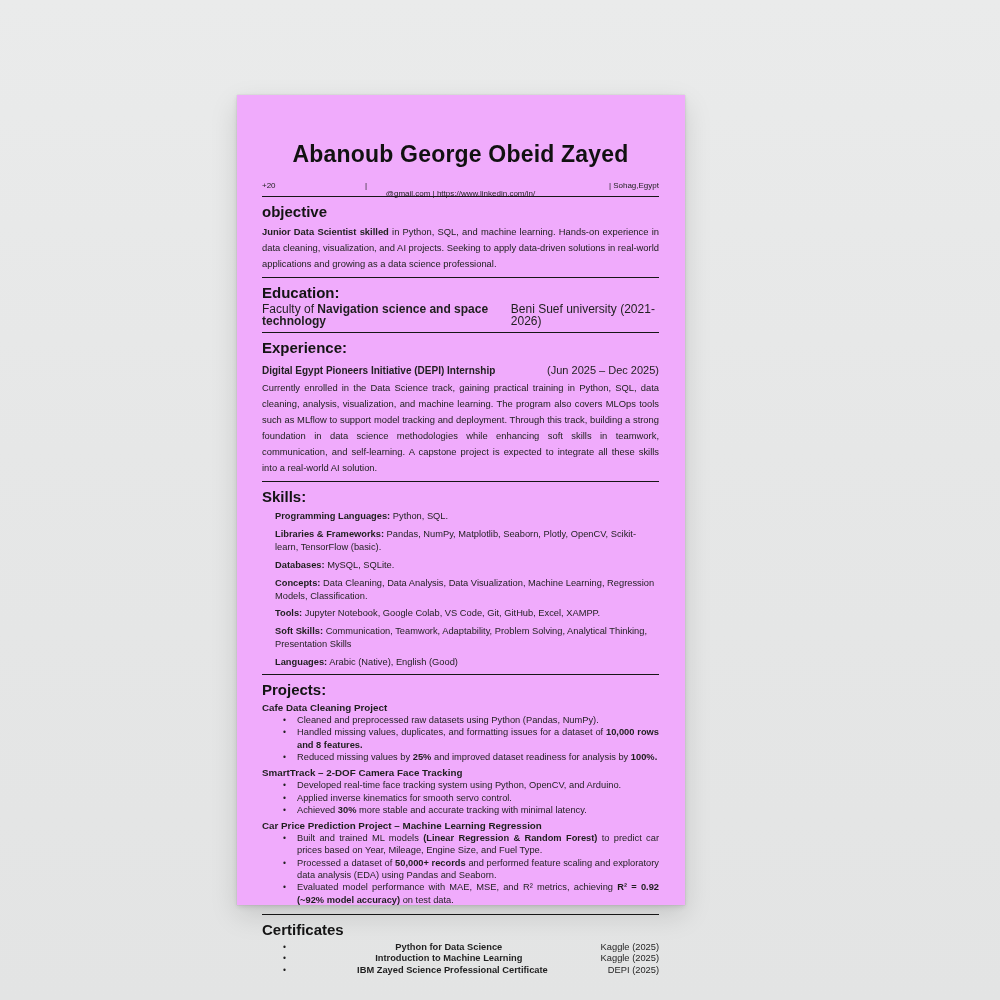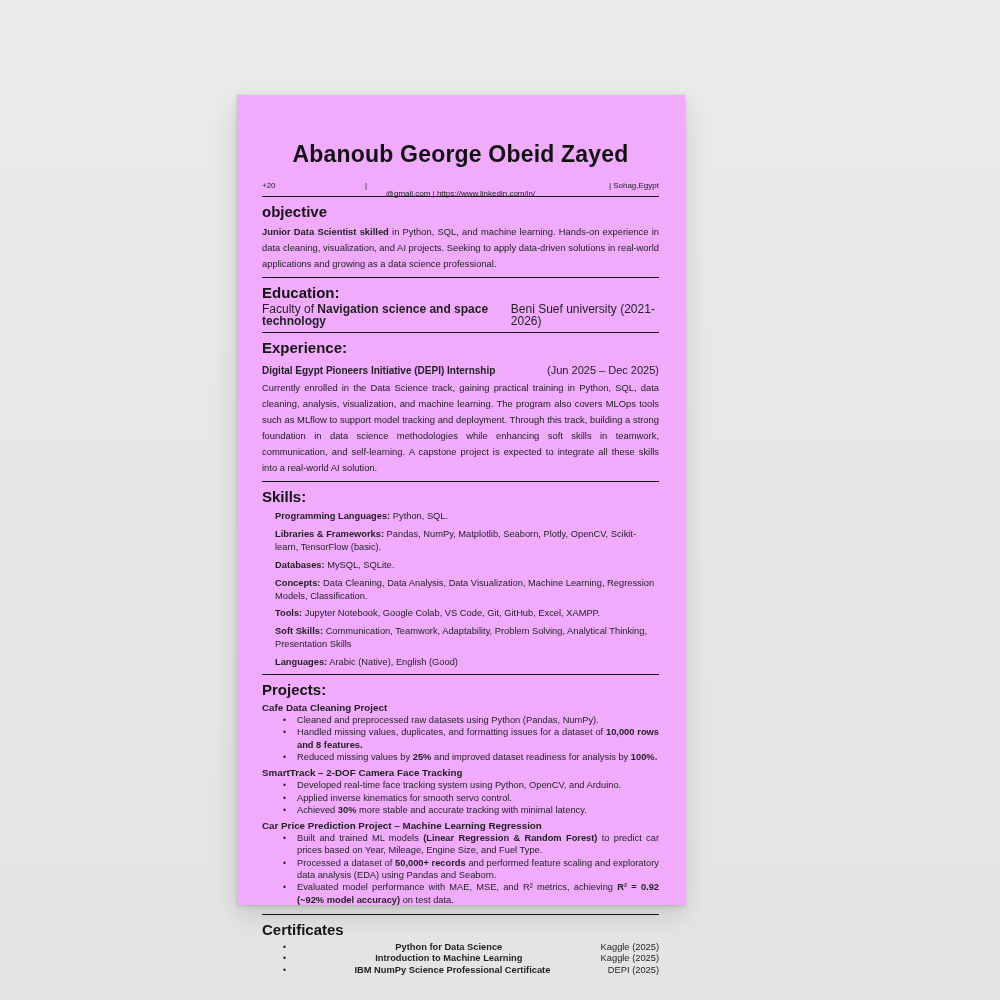--- a/index.html
+++ b/index.html
@@ -242,20 +242,20 @@
           <span class="cert-title">Python for Data Science</span>
           <span class="cert-issuer">Kaggle (2025)</span>
         </div>
         <div class="cert-row">
           <span class="marker">•</span>
           <span class="cert-title">Introduction to Machine Learning</span>
           <span class="cert-issuer">Kaggle (2025)</span>
         </div>
         <div class="cert-row">
           <span class="marker">•</span>
-          <span class="cert-title">IBM NumPy Science Professional Certificate</span>
+          <span class="cert-title">IBM Zayed Science Professional Certificate</span>
           <span class="cert-issuer">DEPI (2025)</span>
         </div>
       </div>
     </section>
 
   </div>
 </div>
 
 </body></html>

